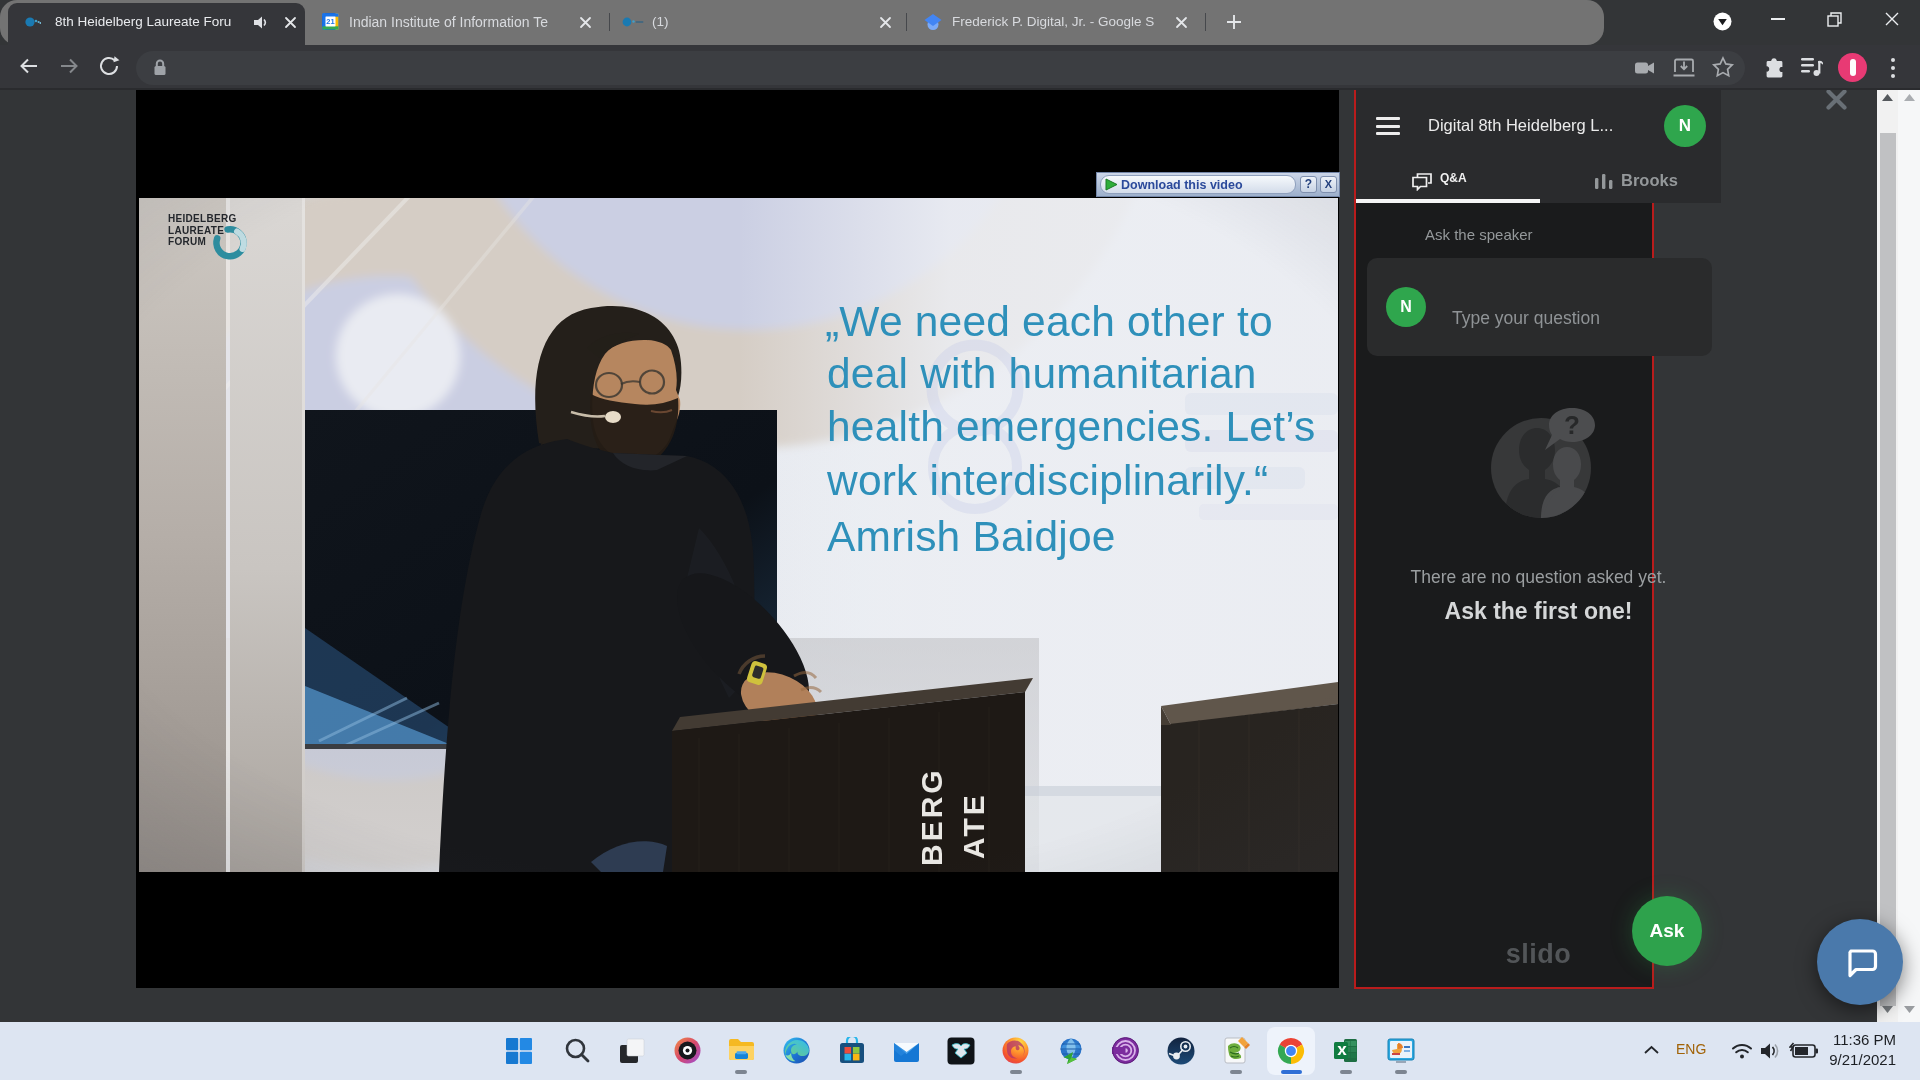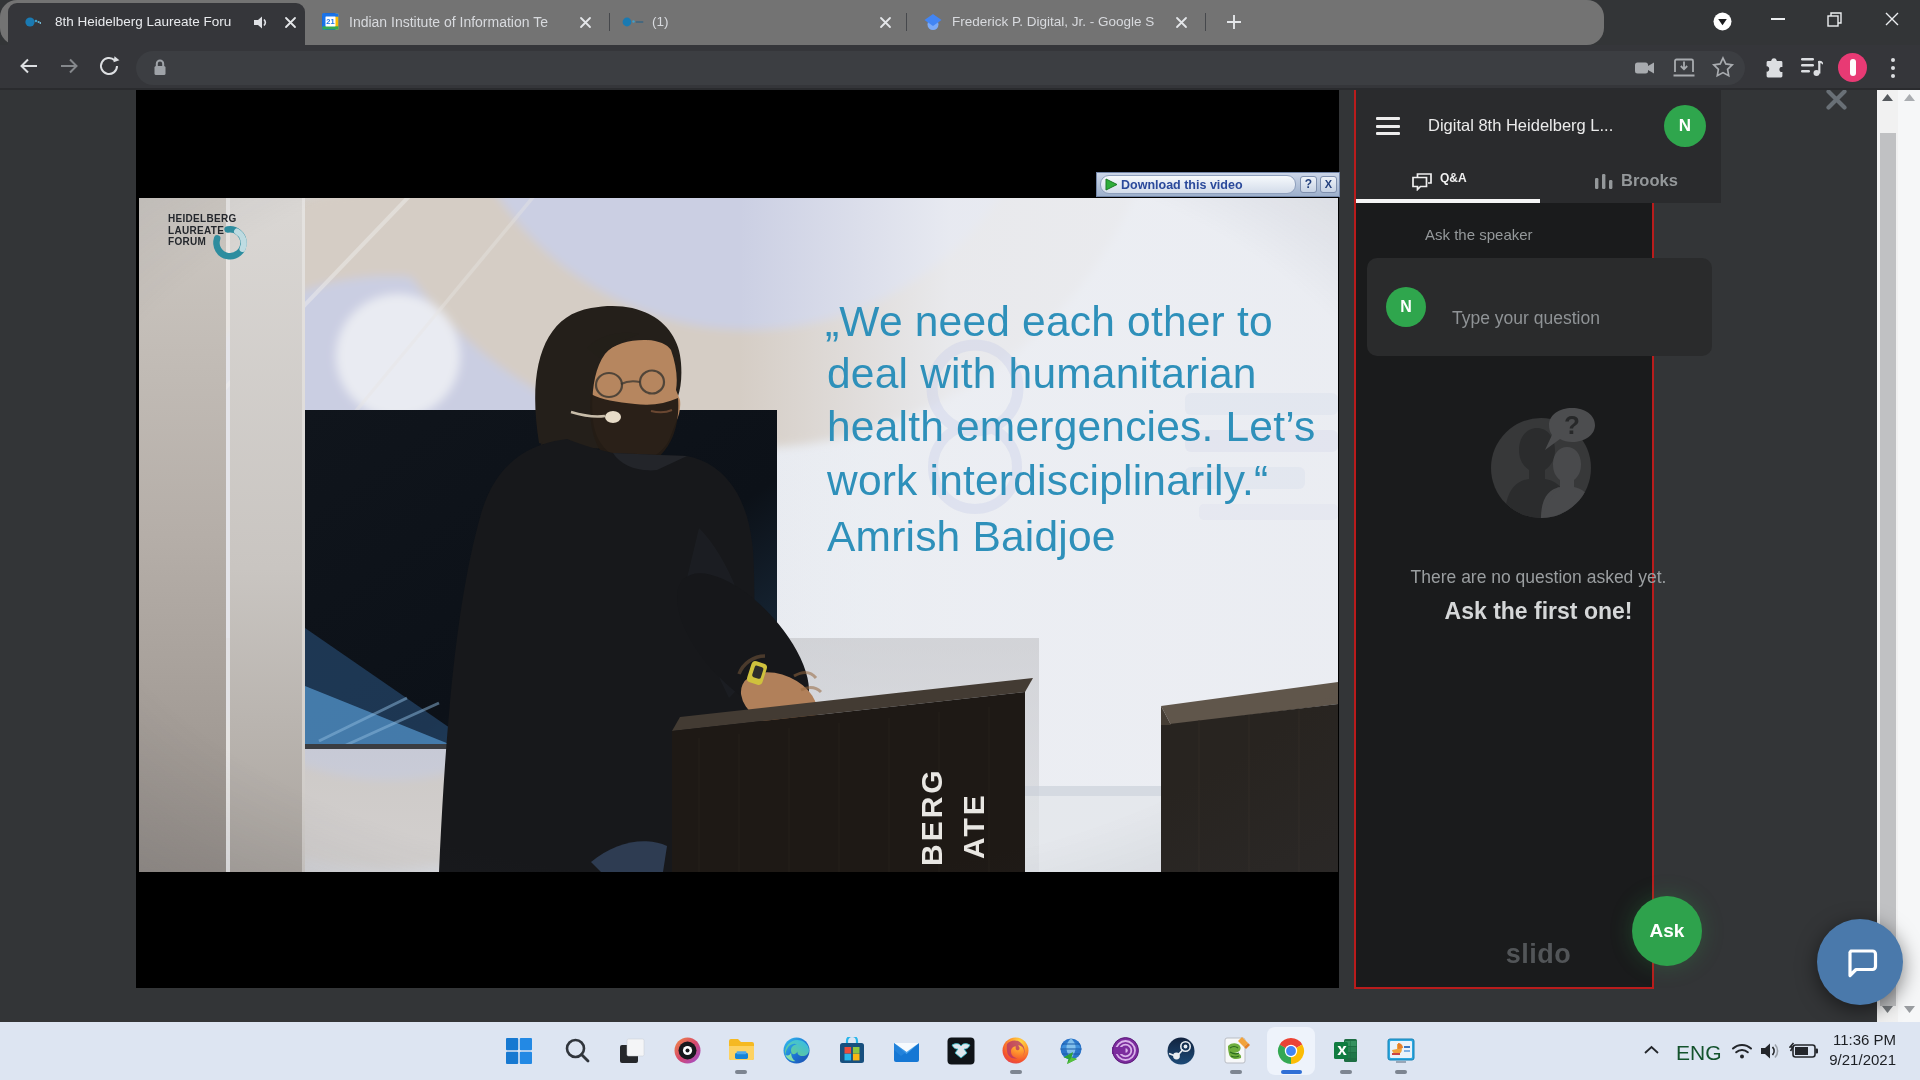--- a/index.html
+++ b/index.html
@@ -577,21 +577,21 @@
       <path d="M11 5 a5 5 0 0 1 5 5 l-5 1 Z" fill="#e57f28"></path>
       <rect x="17" y="8" width="6" height="2" fill="#3a77c2"></rect>
       <rect x="17" y="12" width="6" height="2" fill="#7fb3e5"></rect>
       <rect x="5" y="15" width="8" height="2" fill="#c44"></rect>
       <rect x="9" y="23" width="10" height="2" fill="#9aa7b8"></rect>
     </svg>
 
   <svg class="abs" style="left:1643px;top:22px;" width="17" height="12">
       <path d="M2 9 L8.5 3 L15 9" stroke="#23262b" stroke-width="1.8" fill="none"></path>
     </svg>
-  <div class="abs" style="left:1676px;top:19px;font-size:21px;color:#14532d;">ENG</div>
+  <div class="abs" style="left:1676px;top:19px;font-size:14px;color:#a16207;">ENG</div>
   <svg class="abs" style="left:1731px;top:20px;" width="22" height="18" viewBox="0 0 22 18">
       <path d="M2 6.5 a13 13 0 0 1 18 0" stroke="#23262b" stroke-width="2" fill="none" stroke-linecap="round"></path>
       <path d="M5.2 10.2 a8.5 8.5 0 0 1 11.6 0" stroke="#23262b" stroke-width="2" fill="none" stroke-linecap="round"></path>
       <circle cx="11" cy="14.5" r="2" fill="#23262b"></circle>
     </svg>
   <svg class="abs" style="left:1760px;top:19px;" width="22" height="20" viewBox="0 0 22 20">
       <polygon points="1,7 5,7 10,2.5 10,17.5 5,13 1,13" fill="#23262b"></polygon>
       <path d="M12.5 6 a6 6 0 0 1 0 8 M15 3.5 a9.5 9.5 0 0 1 0 13" stroke="#9aa0a8" stroke-width="1.6" fill="none"></path>
       <path d="M12.5 6 a6 6 0 0 1 0 8" stroke="#23262b" stroke-width="1.6" fill="none"></path>
     </svg>

